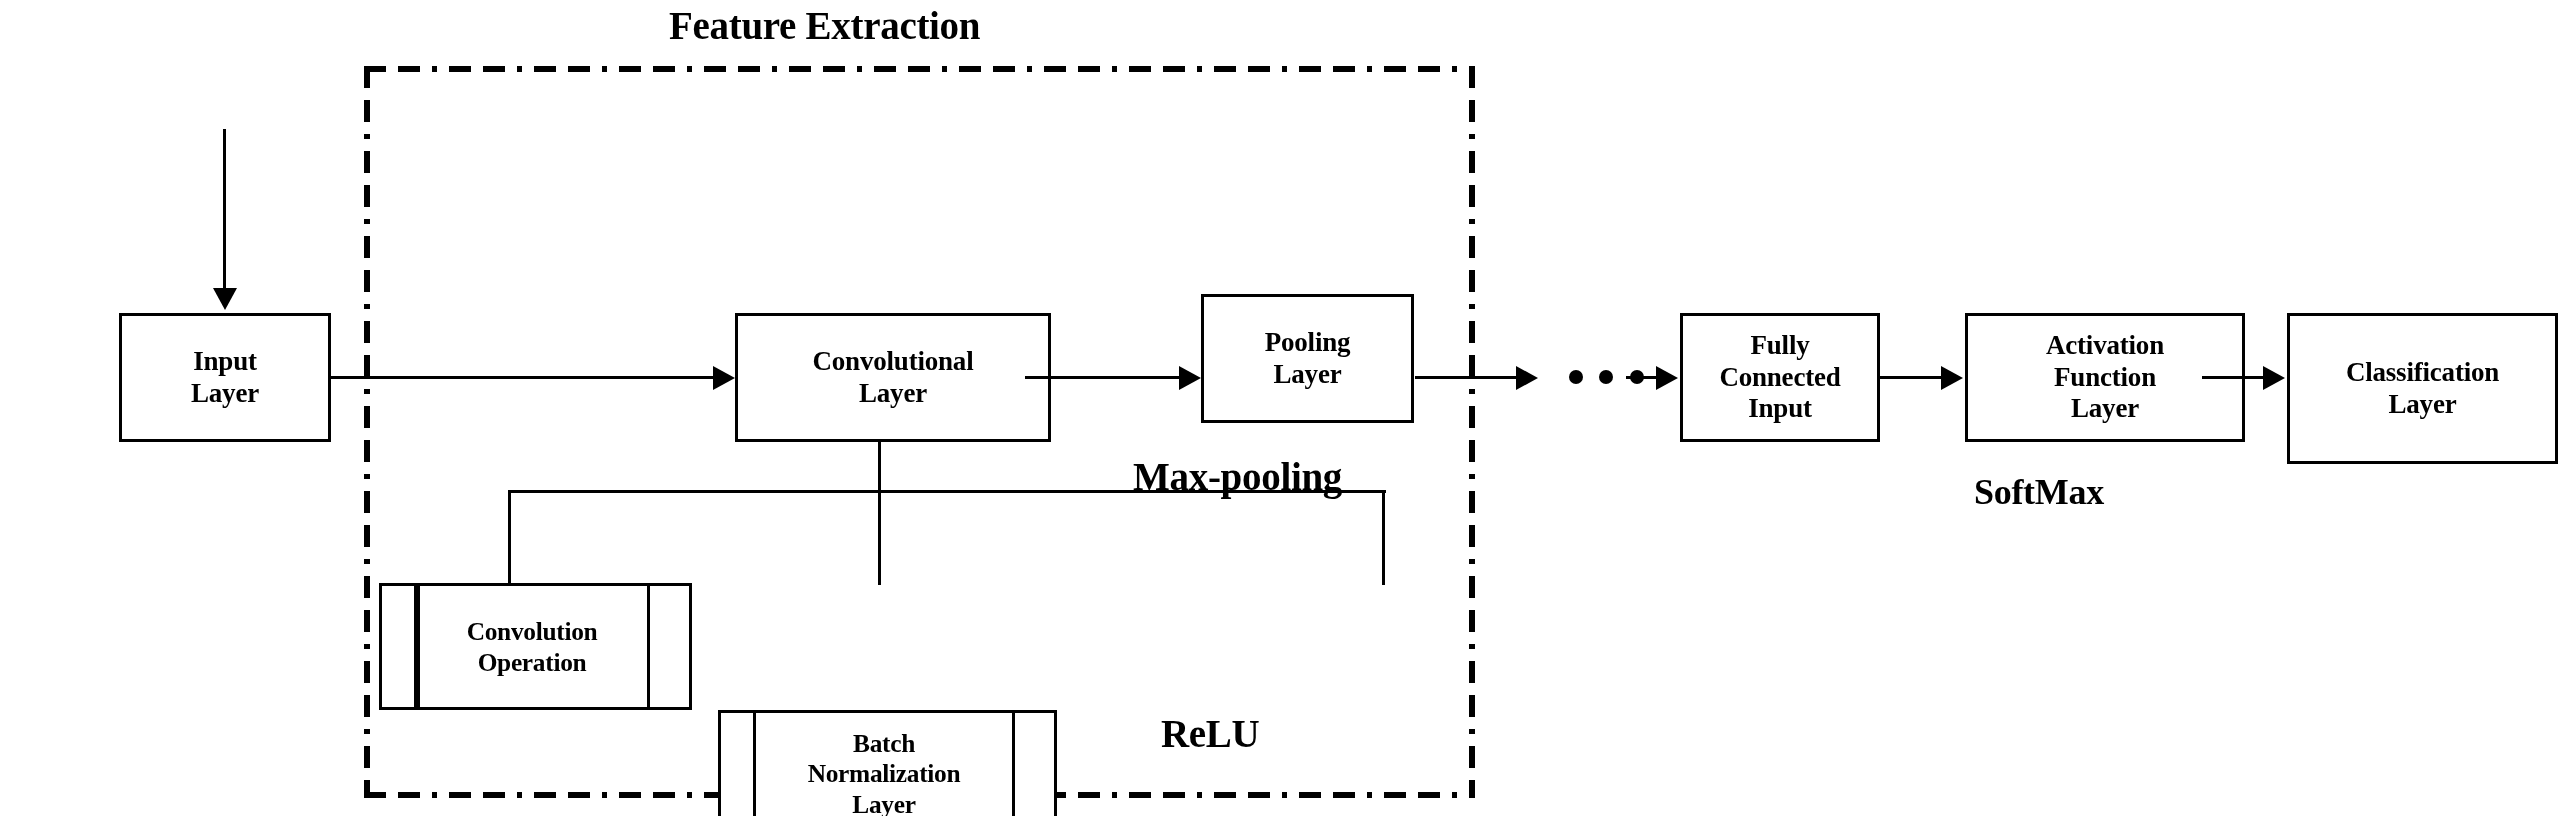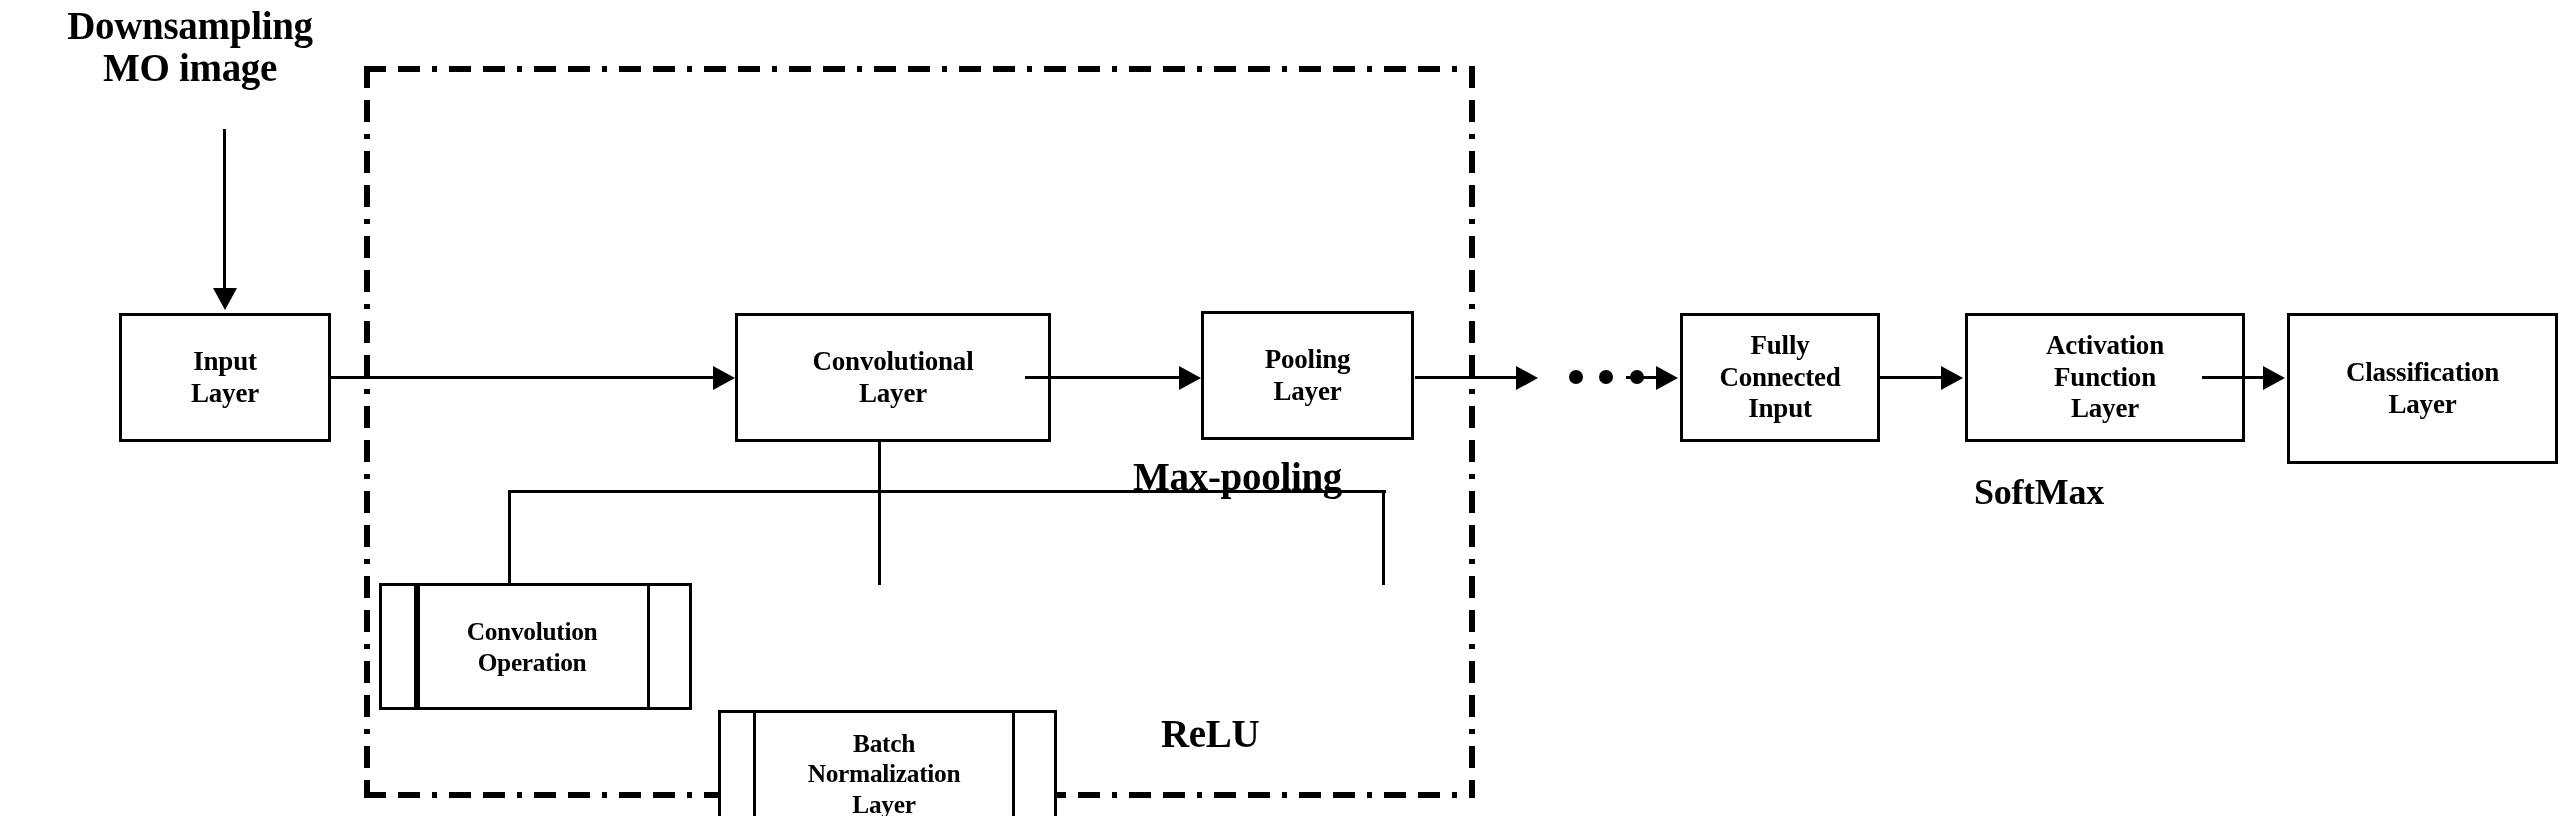--- a/index.html
+++ b/index.html
@@ -125,23 +125,22 @@
     width:14.4px;height:14.4px;
     border-radius:50%;
     background:#000000;
   }
 </style>
 </head>
 <body>
 
 <div id="canvas">
 
-  <div class="abs caption" style="left:12px;top:5.1px;width:356px;font-size:39px;text-align:center;">Downsampling
-MO image</div>
-
+
+  <div class="abs caption" style="left:669px;top:5.1px;font-size:39px;">Feature Extraction</div>
 
   <div class="abs caption" style="left:1133px;top:456px;font-size:39px;">Max-pooling</div>
 
   <div class="abs caption" style="left:1974px;top:473px;font-size:36px;">SoftMax</div>
 
   <div class="abs caption" style="left:1161px;top:713px;font-size:39px;">ReLU</div>
 
   <div class="abs group-frame" style="left:364px;top:66px;width:1111px;height:732px;">
     <div class="gf-edge gf-h" style="left:0;top:0;width:1111px;"></div>
     <div class="gf-edge gf-h" style="left:0;bottom:0;width:1111px;"></div>
@@ -155,21 +154,21 @@
   <div class="abs block" style="left:119px;top:313px;width:212px;height:129px;font-size:27px;">
     <span class="lbl">Input
 Layer</span>
   </div>
 
   <div class="abs block" style="left:735px;top:313px;width:316px;height:129px;font-size:27px;">
     <span class="lbl">Convolutional
 Layer</span>
   </div>
 
-  <div class="abs block" style="left:1201px;top:311px;width:213px;height:129px;font-size:27px;">
+  <div class="abs block" style="left:1201px;top:294px;width:213px;height:129px;font-size:27px;">
     <span class="lbl">Pooling
 Layer</span>
   </div>
 
   <div class="abs block" style="left:1680px;top:313px;width:200px;height:129px;font-size:27px;">
     <span class="lbl">Fully
 Connected
 Input</span>
   </div>
 

